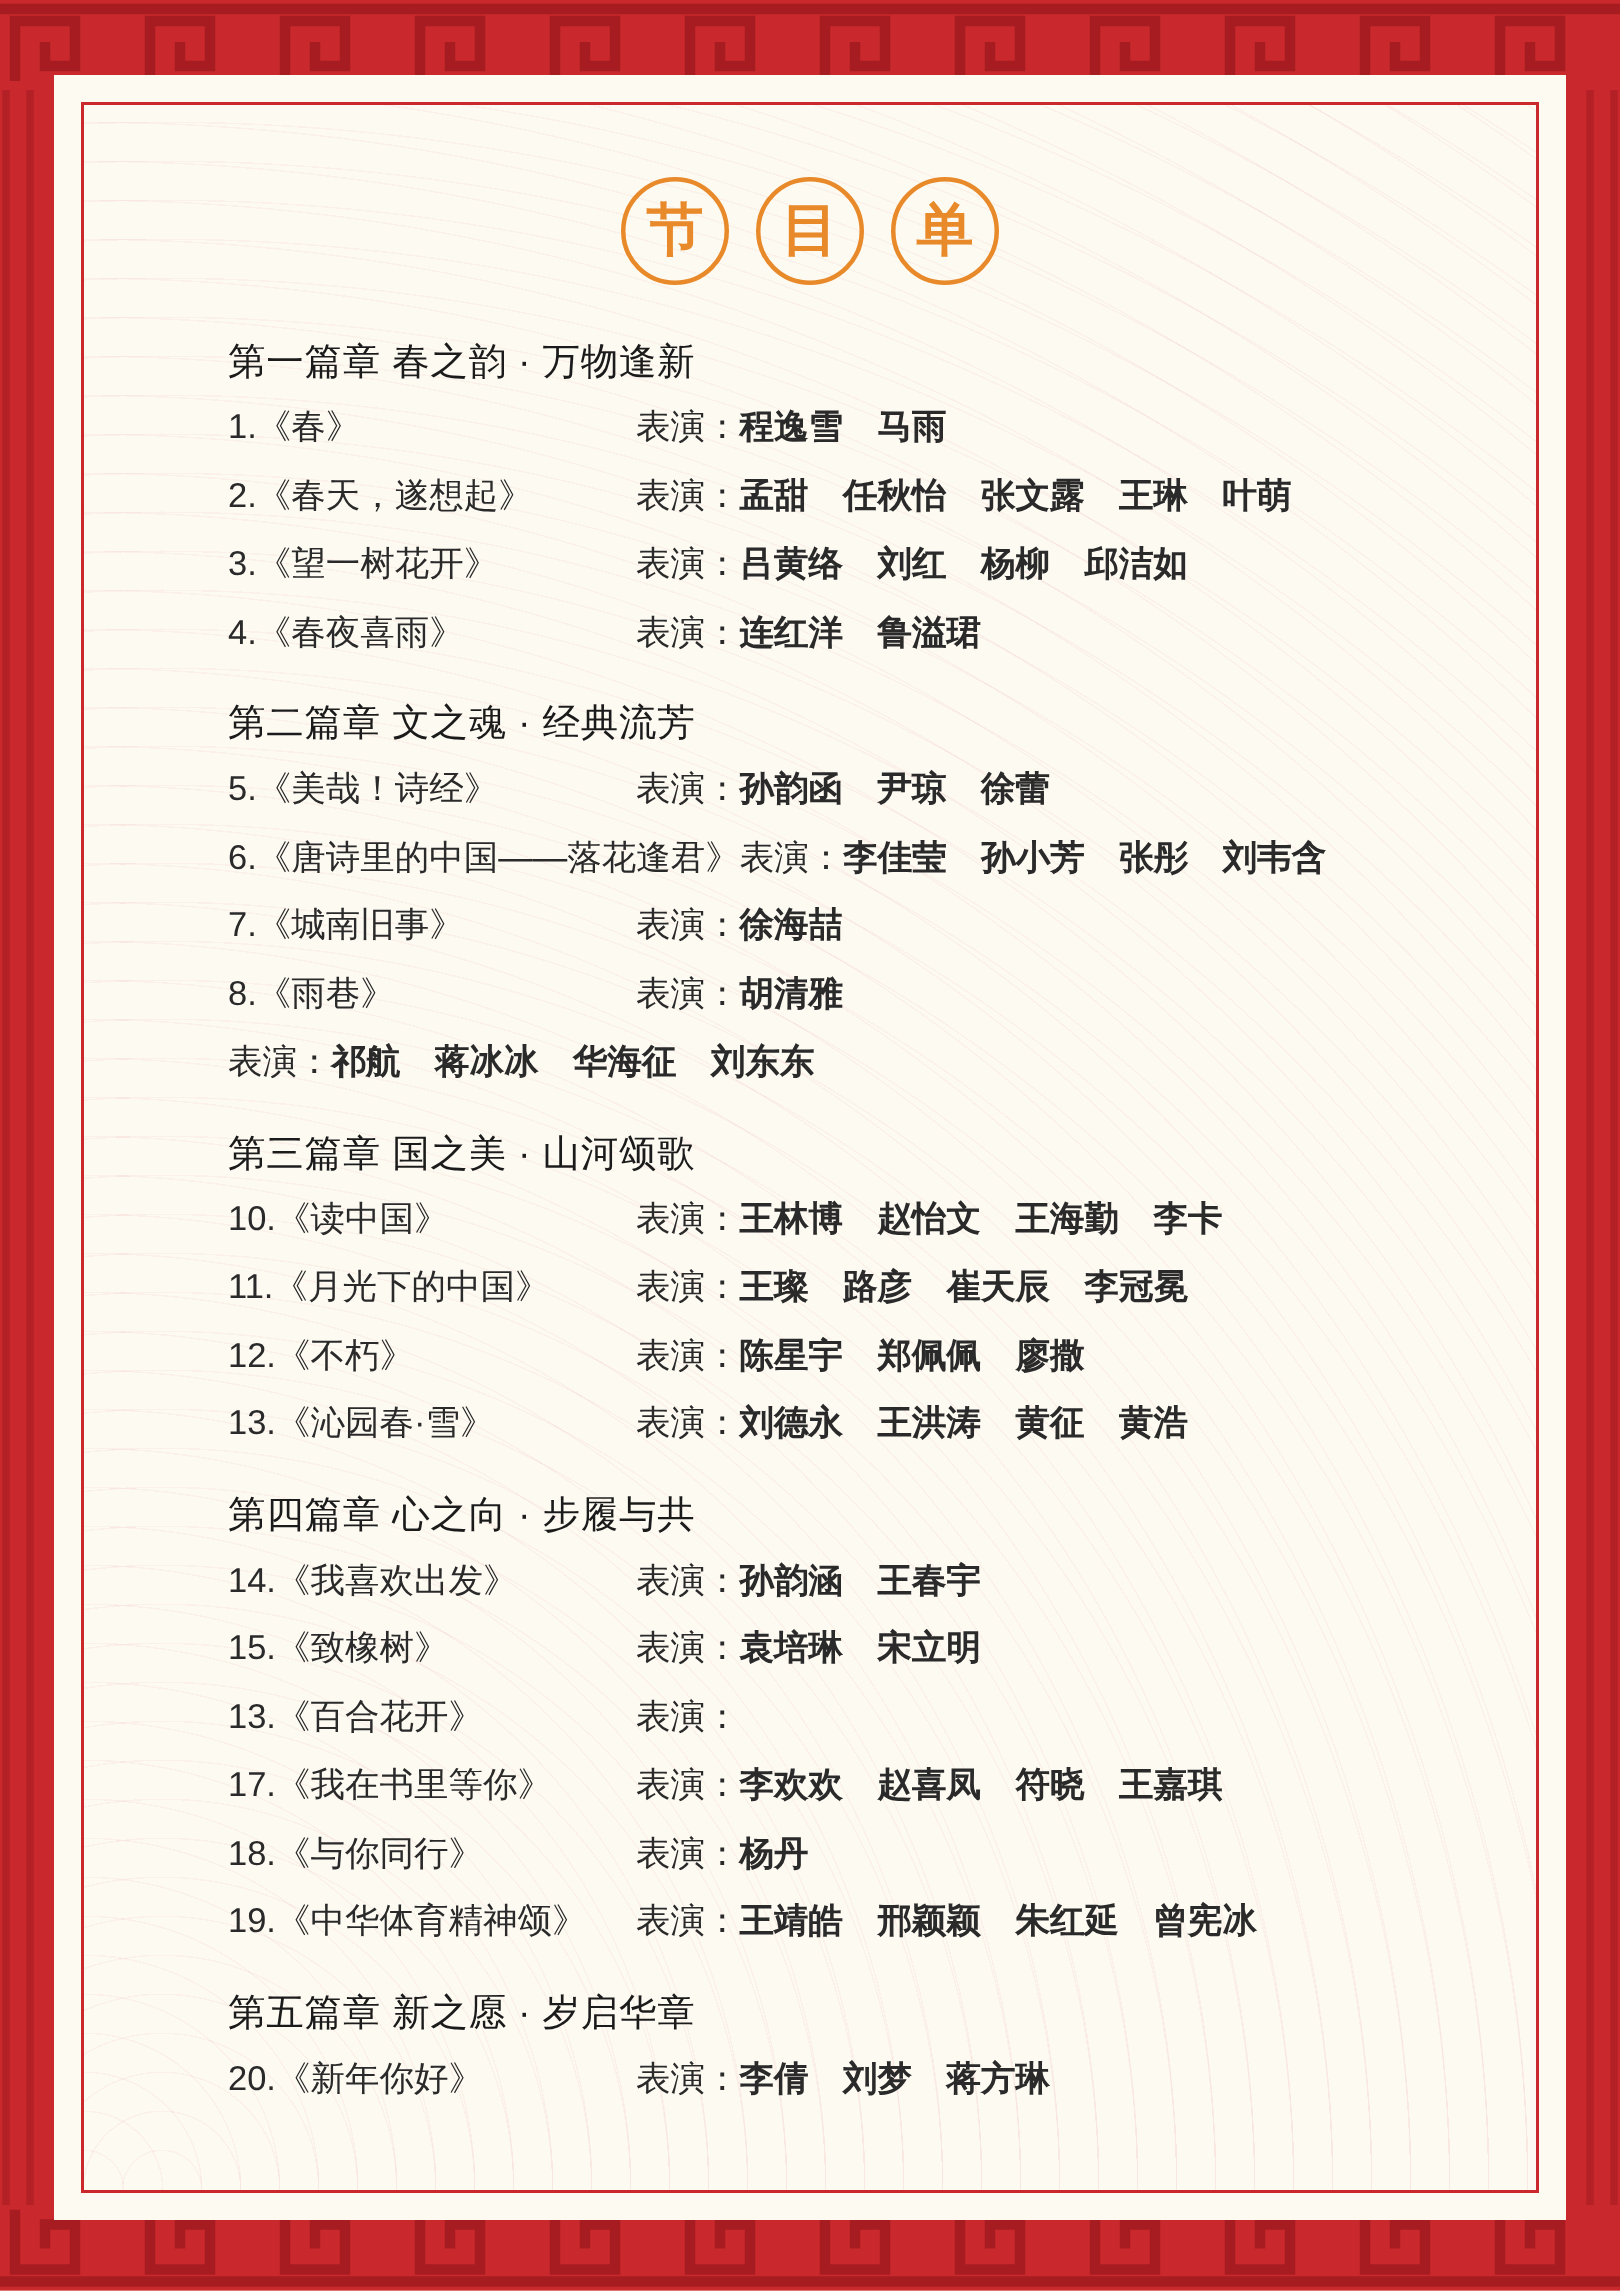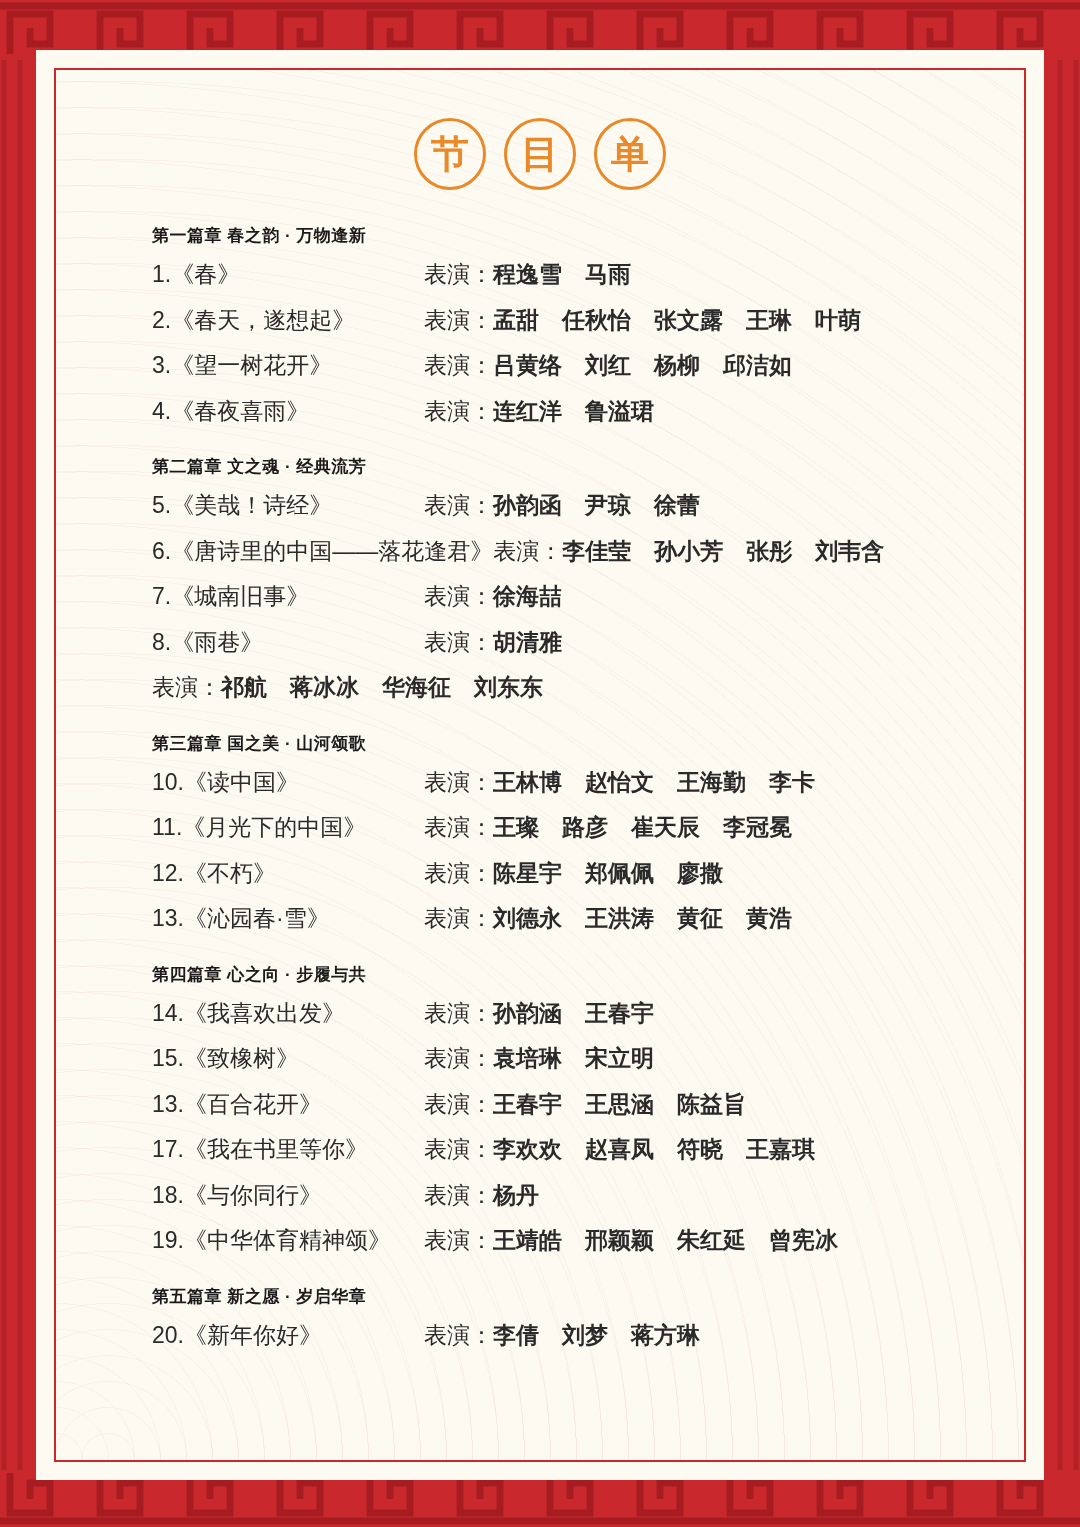--- a/index.html
+++ b/index.html
@@ -91,22 +91,22 @@
 
   
   .content {
     padding: 0 0 0 96px;
     box-sizing: border-box;
   }
   .chapter {
     margin-bottom: 26px;
   }
   .chapter-title {
-    font-size: 17px;
-    font-weight: bold;
+    font-size: 25px;
+    font-weight: normal;
     color: #1b1b1b;
     margin-bottom: 10px;
     letter-spacing: .5px;
   }
   .item {
     display: flex;
     align-items: baseline;
     font-size: 23px;
     color: #2a2a2a;
     margin: 10px 0;
@@ -274,21 +274,20 @@
             <span class="item-performers">孙韵涵　王春宇</span>
           </div>
           <div class="item">
             <span class="item-name"><span>15.</span><span>《致橡树》</span></span>
             <span class="item-perf-label">表演：</span>
             <span class="item-performers">袁培琳　宋立明</span>
           </div>
           <div class="item">
             <span class="item-name"><span>13.</span><span>《百合花开》</span></span>
             <span class="item-perf-label">表演：</span>
-            <span class="item-performers">王春宇　王思涵　陈益旨</span>
           </div>
           <div class="item">
             <span class="item-name"><span>17.</span><span>《我在书里等你》</span></span>
             <span class="item-perf-label">表演：</span>
             <span class="item-performers">李欢欢　赵喜凤　符晓　王嘉琪</span>
           </div>
           <div class="item">
             <span class="item-name"><span>18.</span><span>《与你同行》</span></span>
             <span class="item-perf-label">表演：</span>
             <span class="item-performers">杨丹</span>

